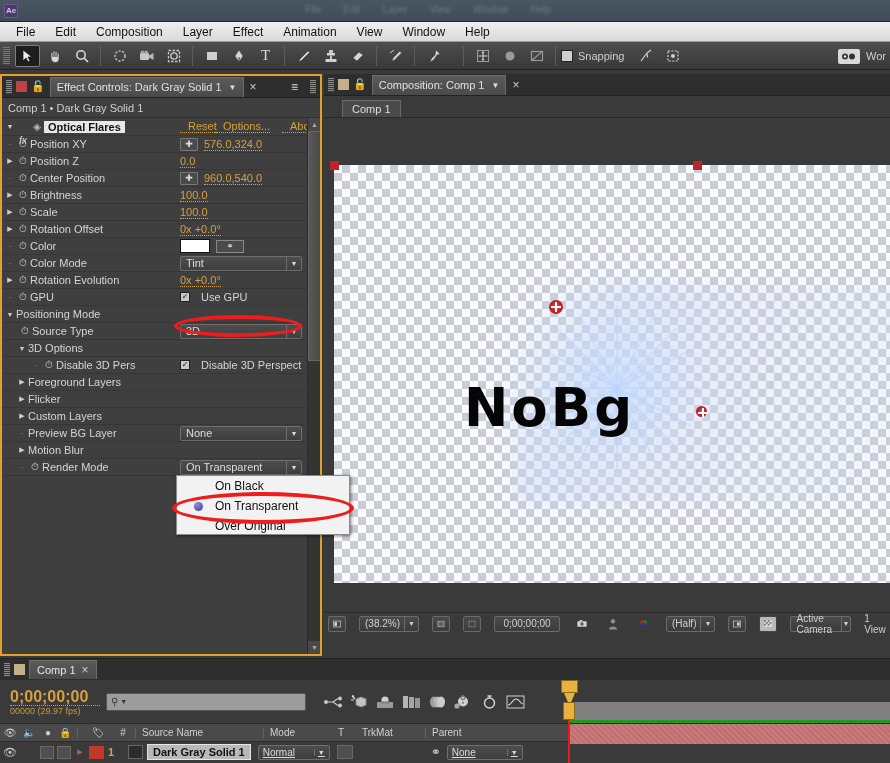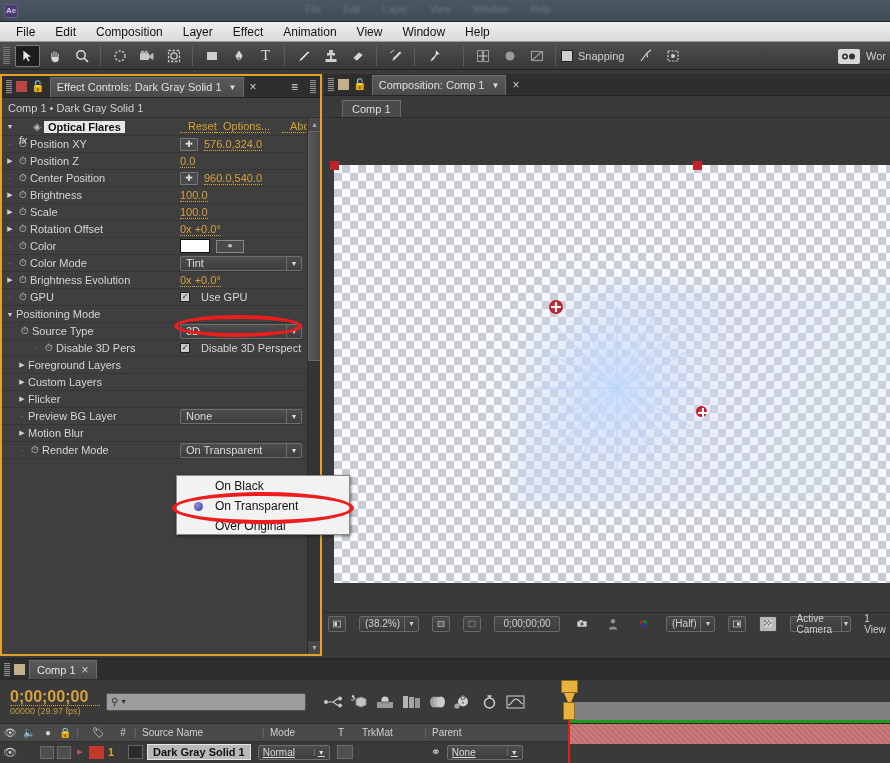--- a/index.html
+++ b/index.html
@@ -533,21 +533,21 @@
             <span>Tint</span>
             <span class="sep"></span>
             <span class="car">▼</span>
           </span>
         </span>
       </div>
 
       <div class="prow" style="position:relative;">
         <span class="arrow">▶</span>
         <span class="stopw">⏱</span>
-        <span class="pname">Brightness Evolution</span>
+        <span class="pname">Rotation Evolution</span>
         <span class="pvalcol">
             <span class="pval">0x +0.0°</span>
           </span>
       </div>
 
       <div class="prow" style="position:relative;">
         <span class="dot">·</span>
         <span class="stopw">⏱</span>
         <span class="pname">GPU</span>
         <span class="pvalcol" style="left:178px;">
@@ -567,20 +567,25 @@
         <span class="pname">Source Type</span>
         <span class="pvalcol" style="left:178px;">
           <span class="ddown" style="width:122px;">
             <span>3D</span>
             <span class="sep"></span>
             <span class="car">▼</span>
           </span>
         </span>
       </div>
 
+      <div class="prow">
+        <span style="width:12px"></span>
+        <span class="arrow">▼</span>
+        <span class="pname">3D Options</span>
+      </div>
 
       <div class="prow" style="position:relative;">
         <span style="width:26px"></span>
         <span class="dot">·</span>
         <span class="stopw">⏱</span>
         <span class="pname">Disable 3D Pers</span>
         <span class="pvalcol" style="left:178px;">
           <span class="chk">✓</span>
           <span>Disable 3D Perspect</span>
         </span>
@@ -588,27 +593,27 @@
 
       <div class="prow">
         <span style="width:12px"></span>
         <span class="arrow">▶</span>
         <span class="pname">Foreground Layers</span>
       </div>
 
       <div class="prow">
         <span style="width:12px"></span>
         <span class="arrow">▶</span>
-        <span class="pname">Custom Layers</span>
+        <span class="pname">Flicker</span>
       </div>
 
       <div class="prow">
         <span style="width:12px"></span>
         <span class="arrow">▶</span>
-        <span class="pname">Flicker</span>
+        <span class="pname">Custom Layers</span>
       </div>
 
       <div class="prow" style="position:relative;">
         <span style="width:12px"></span>
         <span class="dot">·</span>
         <span class="pname">Preview BG Layer</span>
         <span class="pvalcol" style="left:178px;">
           <span class="ddown" style="width:122px;">
             <span>None</span>
             <span class="sep"></span>
@@ -674,20 +679,21 @@
               <line x1="160" y1="40" x2="40" y2="160"></line>
               <line x1="62" y1="26" x2="138" y2="174"></line>
               <line x1="138" y1="26" x2="62" y2="174"></line>
               <line x1="26" y1="62" x2="174" y2="138"></line>
               <line x1="26" y1="138" x2="174" y2="62"></line>
             </g>
           </svg>
         </div>
         <div class="crosshair" style="left:215px;top:135px;"></div>
         <div class="crosshair" style="left:362px;top:241px;width:11px;height:11px;"></div>
+        <div class="nobg" style="left:130px;top:212px;">NoBg</div>
       </div>
       <div class="handle" style="left:6px;  top:43px;"></div>
       <div class="handle" style="left:369px;top:43px;"></div>
       <div class="handle" style="left:6px;  top:504px;"></div>
       <div class="handle" style="left:369px;top:504px;"></div>
 
       <div class="cp-bottom">
         <div class="cbtn">
           <svg width="12" height="10" viewBox="0 0 12 10">
               <rect x=".5" y=".5" width="11" height="9" fill="none" stroke="#cfcfcf"></rect>

